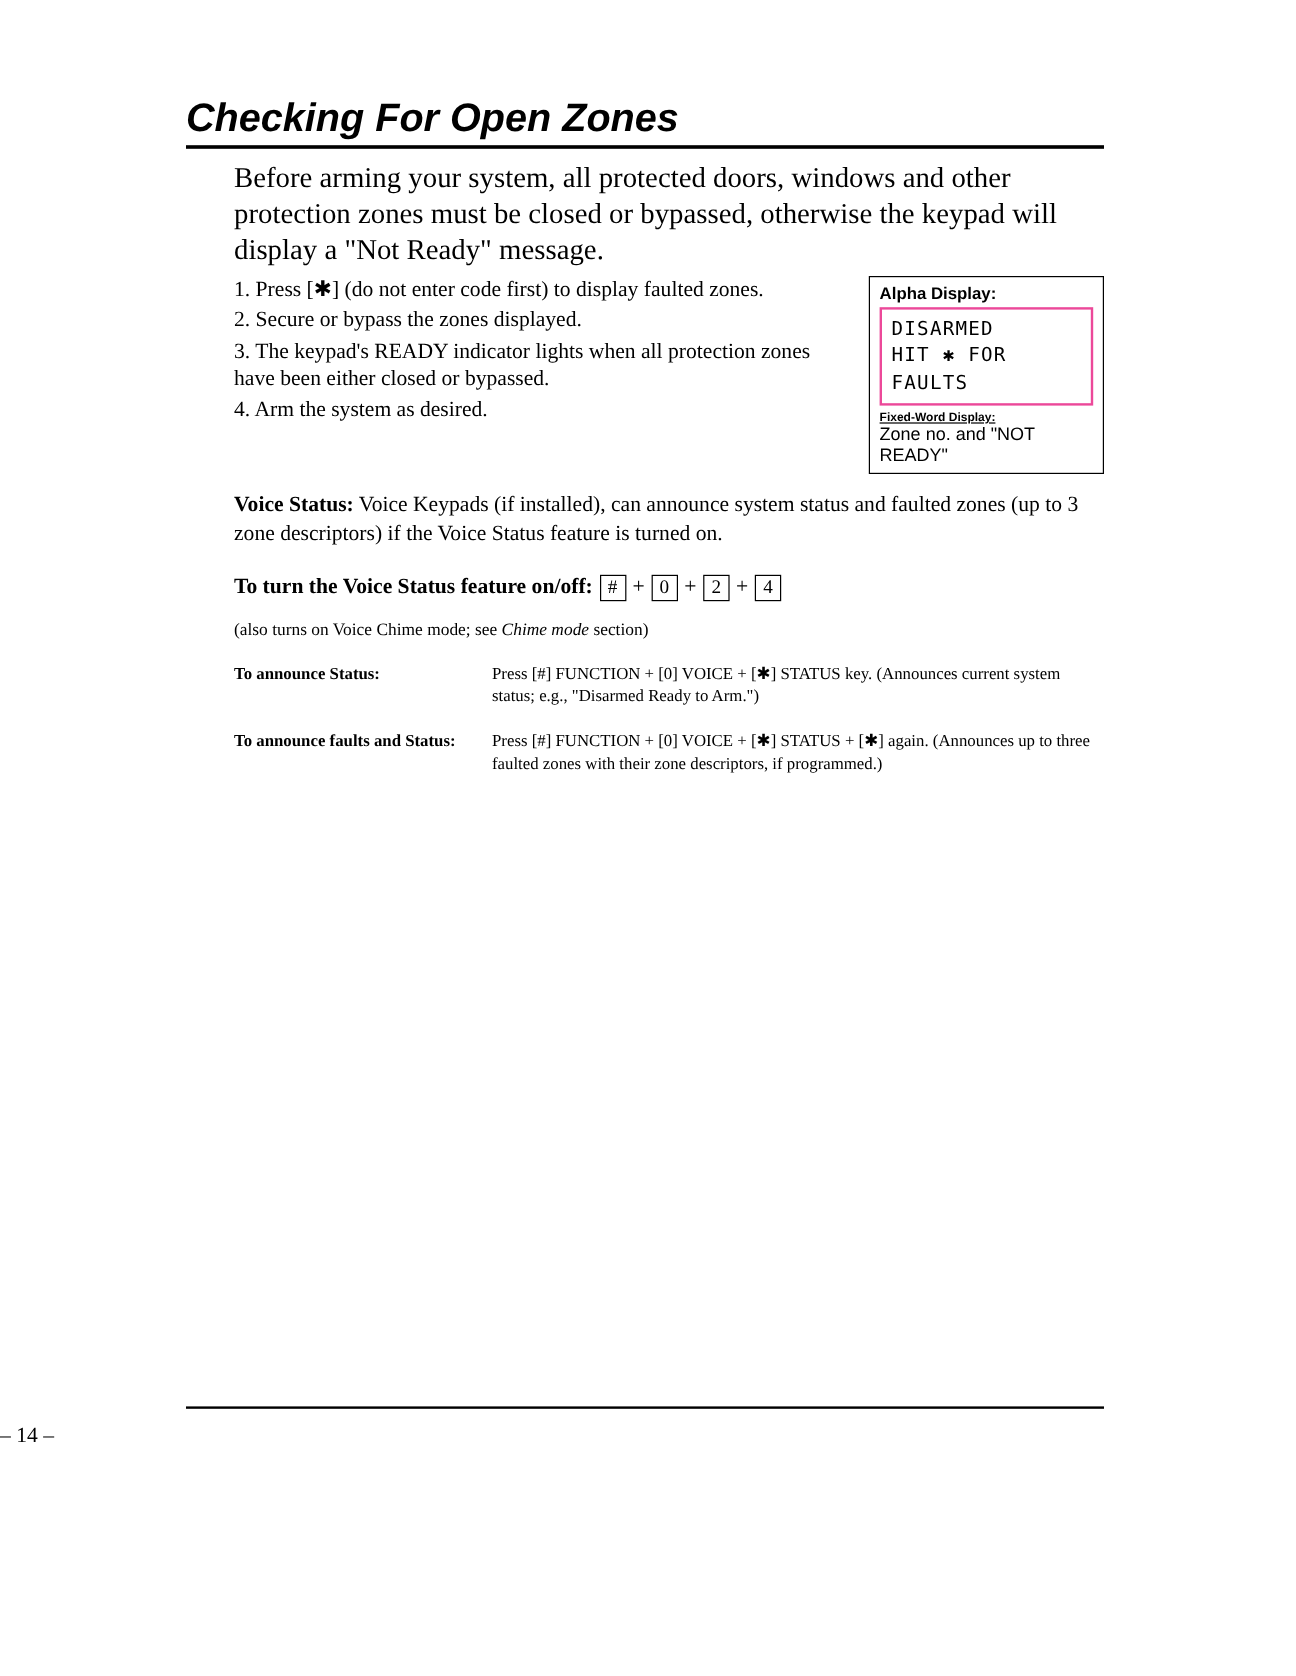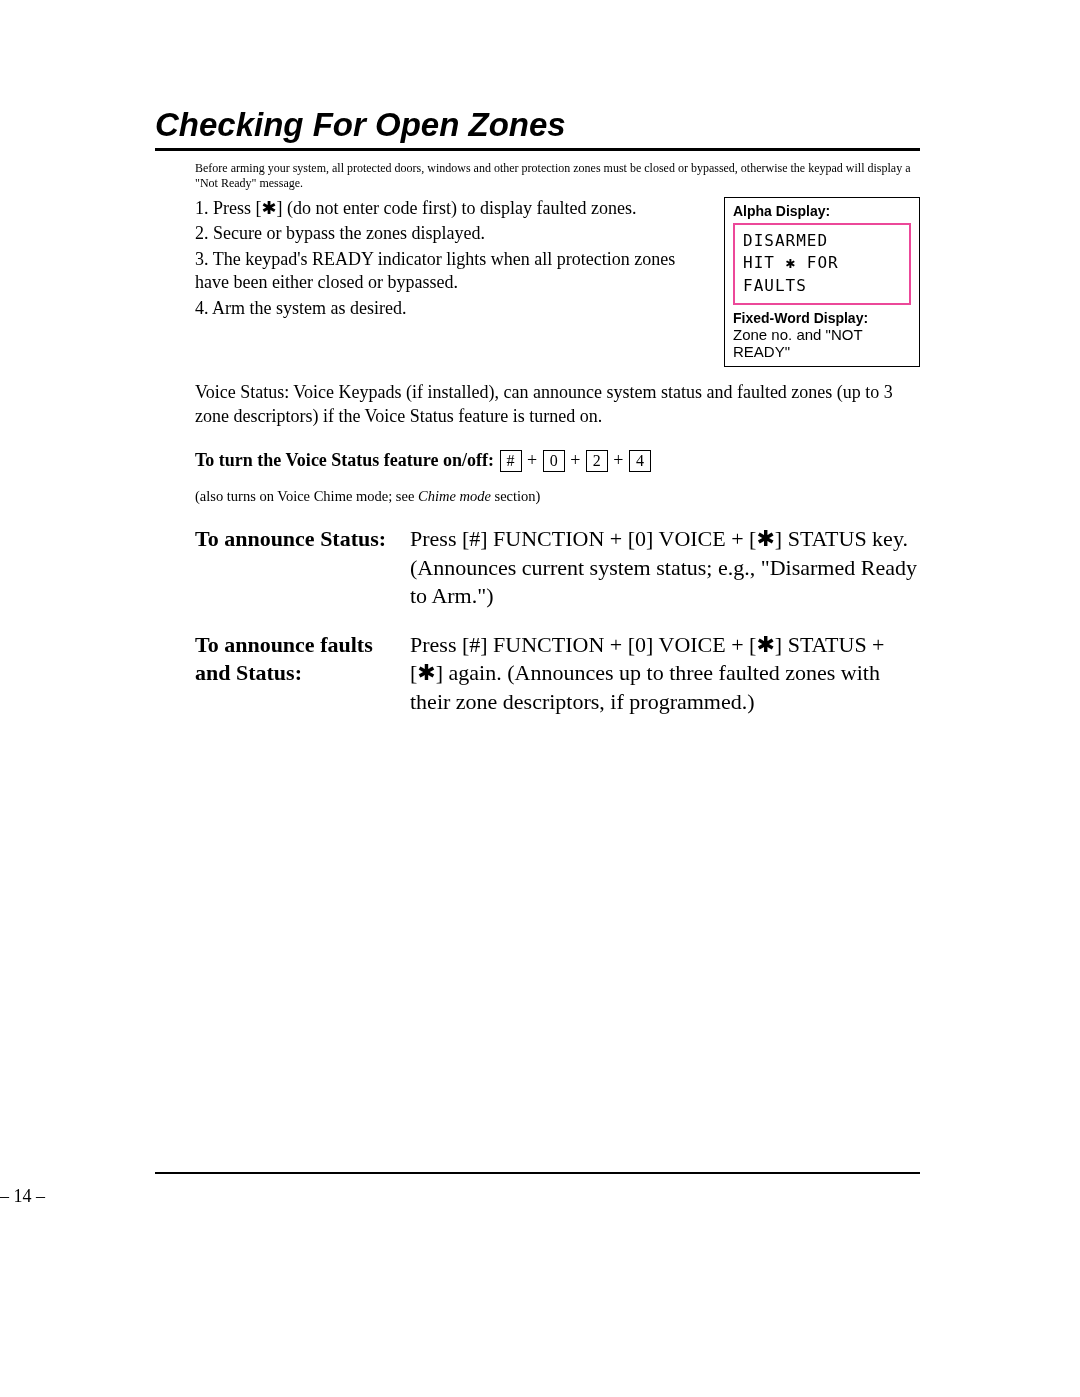--- a/index.html
+++ b/index.html
@@ -8,21 +8,21 @@
       box-sizing: border-box;
     }
     body {
       width: 1080px;
       height: 1397px;
       background: #fff;
       font-family: Georgia, 'Times New Roman', serif;
       position: relative;
     }
     .page {
-      padding: 106px 160px 0 155px;
+      padding: 79px 160px 0 155px;
     }
     .title {
       font-family: Arial, Helvetica, sans-serif;
       font-weight: bold;
       font-style: italic;
       font-size: 33px;
       margin-bottom: 4px;
     }
     .hr-thick {
       border: none;
@@ -33,21 +33,21 @@
       font-family: Arial, Helvetica, sans-serif;
       font-weight: bold;
       font-size: 20px;
       text-decoration: underline;
       margin-bottom: 6px;
     }
     .indent {
       margin-left: 40px;
     }
     .para {
-      font-size: 12px;
+      font-size: 24px;
       line-height: 1.25;
       margin-bottom: 6px;
     }
     .row {
       display: flex;
       gap: 18px;
       align-items: flex-start;
       margin-top: 6px;
     }
     .steps-col {
@@ -74,32 +74,33 @@
       border: 2px solid #ec4899;
       padding: 5px 8px 6px 8px;
       font-family: "Lucida Console", Monaco, monospace;
       font-size: 16px;
       letter-spacing: 1px;
       line-height: 1.4;
       margin-bottom: 5px;
     }
     .fixed-label {
       font-weight: bold;
-      font-size: 14px;
+      font-size: 10px;
+      text-decoration: underline;
     }
     .fixed-text {
       font-size: 15px;
     }
     .voice-status-block {
       margin-top: 14px;
       font-size: 18px;
       line-height: 1.3;
     }
     .voice-status-block .bold {
-      font-weight: normal;
+      font-weight: bold;
     }
     .keyrow {
       margin-top: 22px;
       font-size: 18px;
     }
     .keyrow .bold {
       font-weight: bold;
     }
     .key {
       display: inline-block;
@@ -115,21 +116,21 @@
     .note {
       font-size: 14.5px;
       margin-top: 16px;
     }
     .note .ital {
       font-style: italic;
     }
     .two-col {
       display: flex;
       margin-top: 20px;
-      font-size: 22px;
+      font-size: 14px;
       line-height: 1.3;
     }
     .left-col {
       width: 215px;
       font-weight: bold;
     }
     .right-col {
       flex: 1;
     }
     .hr-thin {

